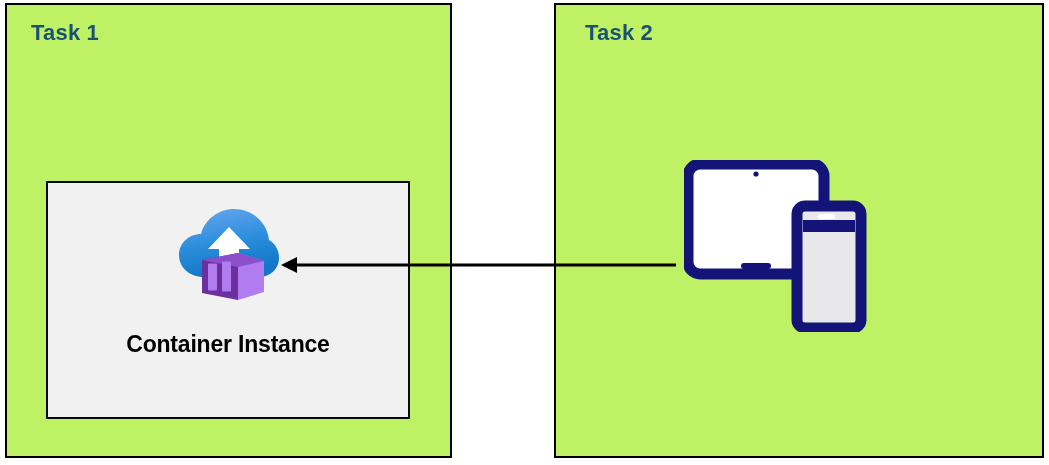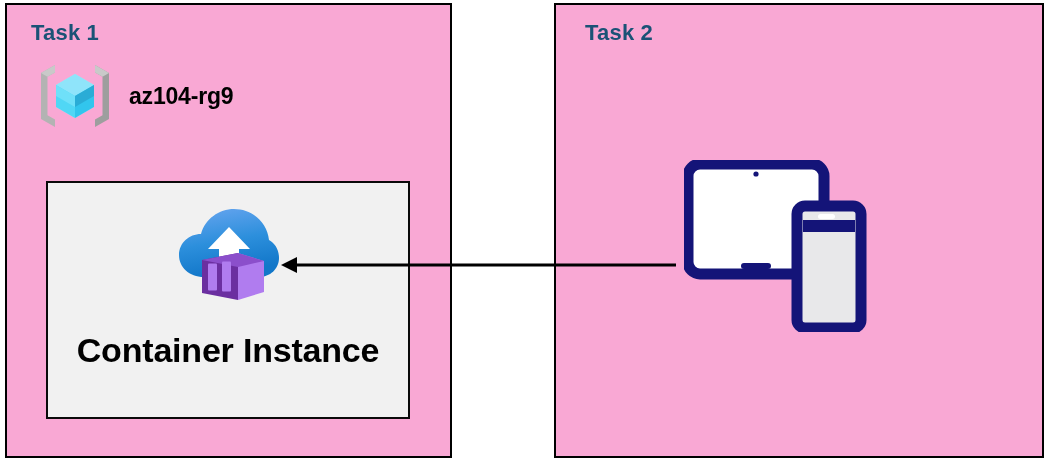--- a/index.html
+++ b/index.html
@@ -17,21 +17,21 @@
     height: 465px;
     background: #ffffff;
     overflow: hidden;
   }
 
   
   .panel {
     position: absolute;
     box-sizing: border-box;
     border: 2px solid #000000;
-    background: #f9a8d4;
+    background: #bef264;
   }
   #panel-task1 { left: 5px;   top: 3px; width: 447px; height: 455px; }
   #panel-task2 { left: 554px; top: 3px; width: 490px; height: 455px; text-align: right; }
 
   .panel-title {
     position: absolute;
     font-size: 22px;
     font-weight: bold;
     color: #1A5276;
     letter-spacing: 0.2px;
@@ -74,21 +74,21 @@
     justify-content: flex-start;
   }
   #aci-icon {
     width: 104px;
     height: 100px;
     margin-top: 22px;
     display: block;
   }
   #container-label {
     margin-top: 26px;
-    font-size: 34px;
+    font-size: 23px;
     font-weight: bold;
     color: #000000;
     white-space: nowrap;
     letter-spacing: -0.2px;
   }
 
   
   #flow-arrow {
     position: absolute;
     left: 272px;
@@ -122,40 +122,20 @@
 </head>
 <body>
 
 <div id="canvas">
 
   
   <div class="panel" id="panel-task1">
 
     <div class="panel-title" id="task1-title">Task 1</div>
 
-    <div id="rg-row">
-      <span>
-        <svg id="rg-icon" viewBox="0 0 80 66" xmlns="http://www.w3.org/2000/svg">
-
-          <path d="M20 2 L6 10 L6 56 L20 64 L20 56.5 L12.5 52.2 L12.5 13.8 L20 9.5 Z" fill="#B3B3B3"></path>
-          <path d="M20 2 L6 10 L12.5 13.8 L20 9.5 Z" fill="#C9C9C9"></path>
-
-          <path d="M60 2 L74 10 L74 56 L60 64 L60 56.5 L67.5 52.2 L67.5 13.8 L60 9.5 Z" fill="#9E9E9E"></path>
-          <path d="M60 2 L74 10 L67.5 13.8 L60 9.5 Z" fill="#C9C9C9"></path>
-
-          <path d="M40 11 L59 22 L59 44 L40 55 L21 44 L21 22 Z" fill="#9FEAFB"></path>
-          <path d="M40 11 L59 22 L40 33 L21 22 Z" fill="#8FE4FA"></path>
-          <path d="M40 33 L59 22 L59 44 L40 55 Z" fill="#32C5ED"></path>
-          <path d="M40 33 L21 22 L21 44 L40 55 Z" fill="#50D7F5"></path>
-          <path d="M40 33 L59 22 L59 33 L40 44 Z" fill="#2AACD6"></path>
-          <path d="M40 33 L21 22 L21 33 L40 44 Z" fill="#6FE0F9"></path>
-        </svg>
-      </span>
-      <span id="rg-label">az104-rg9</span>
-    </div>
 
     <div id="container-card">
       <span>
         <svg id="aci-icon" viewBox="0 0 104 100" xmlns="http://www.w3.org/2000/svg">
           <defs>
             <linearGradient id="cloudGrad" x1="0" y1="0" x2="0.25" y2="1">
               <stop offset="0%" stop-color="#6AA6F0"></stop>
               <stop offset="55%" stop-color="#2C8FDC"></stop>
               <stop offset="100%" stop-color="#1277C9"></stop>
             </linearGradient>

